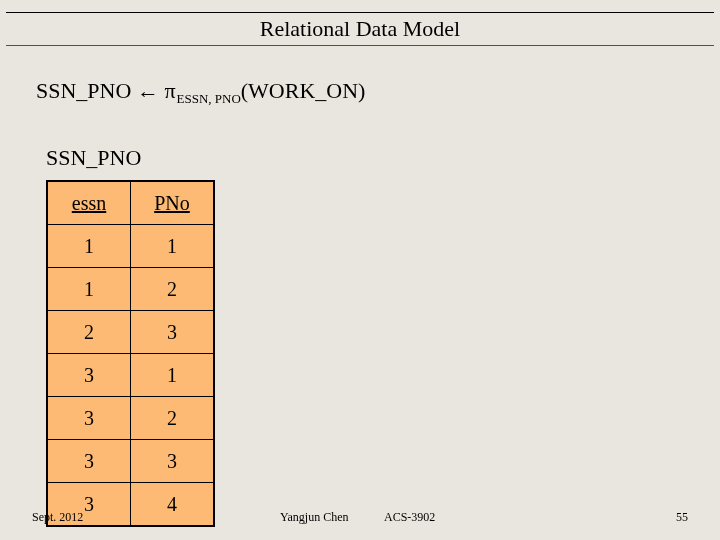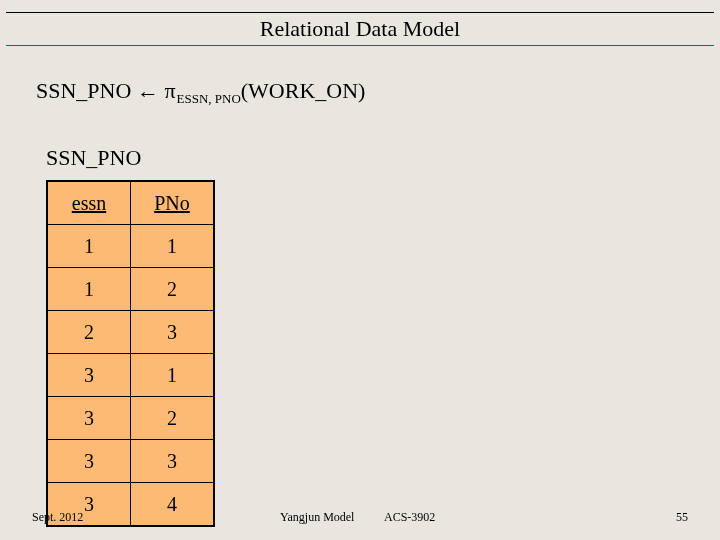--- a/index.html
+++ b/index.html
@@ -145,16 +145,16 @@
         <tr>
           <td>3</td>
           <td>4</td>
         </tr>
       </tbody>
   </table>
 </div>
 
 <div class="footer">
   <span class="date">Sept. 2012</span>
-  <span class="author">Yangjun Model</span>
+  <span class="author">Yangjun Chen</span>
   <span class="course">ACS-3902</span>
   <span class="page">55</span>
 </div>
 
 </body></html>

